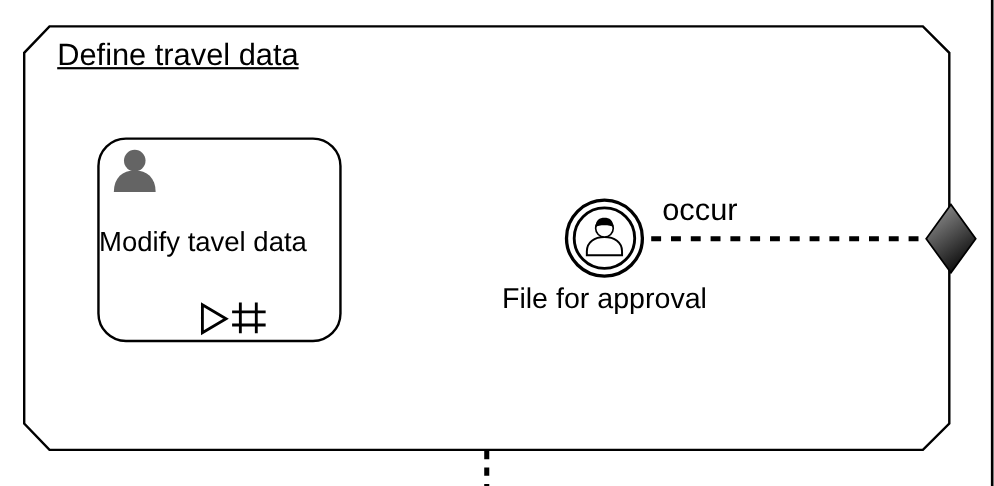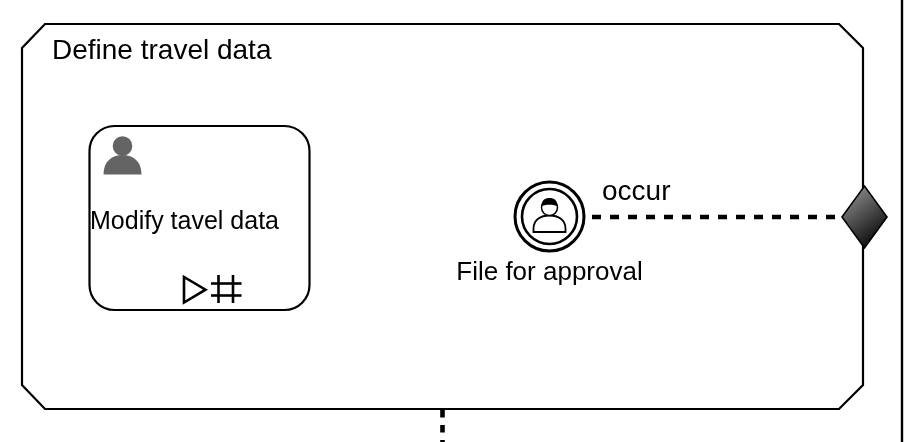--- a/index.html
+++ b/index.html
@@ -11,21 +11,21 @@
     background: #ffffff;
     overflow: hidden;
   }
   svg.layer { position: absolute; left: 0; top: 0; }
   .label {
     position: absolute;
     color: #000000;
     line-height: 1;
     white-space: nowrap;
   }
-  .container-title { left: 52px; top: 36px; font-size: 28px; }
+  .container-title { left: 52px; top: 36px; font-size: 28px; text-decoration: underline; }
   .task-label      { left: 90px; top: 208px; width: 219px; font-size: 25px; text-align: left; }
   .connector-label { left: 602px; top: 177px; font-size: 28px; }
   .event-label     { left: 447px; top: 258px; width: 205px; font-size: 26px; text-align: center; }
 </style>
 </head>
 <body>
 
 <div class="stage">
 
   <svg class="layer" width="904" height="442" viewBox="0 0 904 442">

